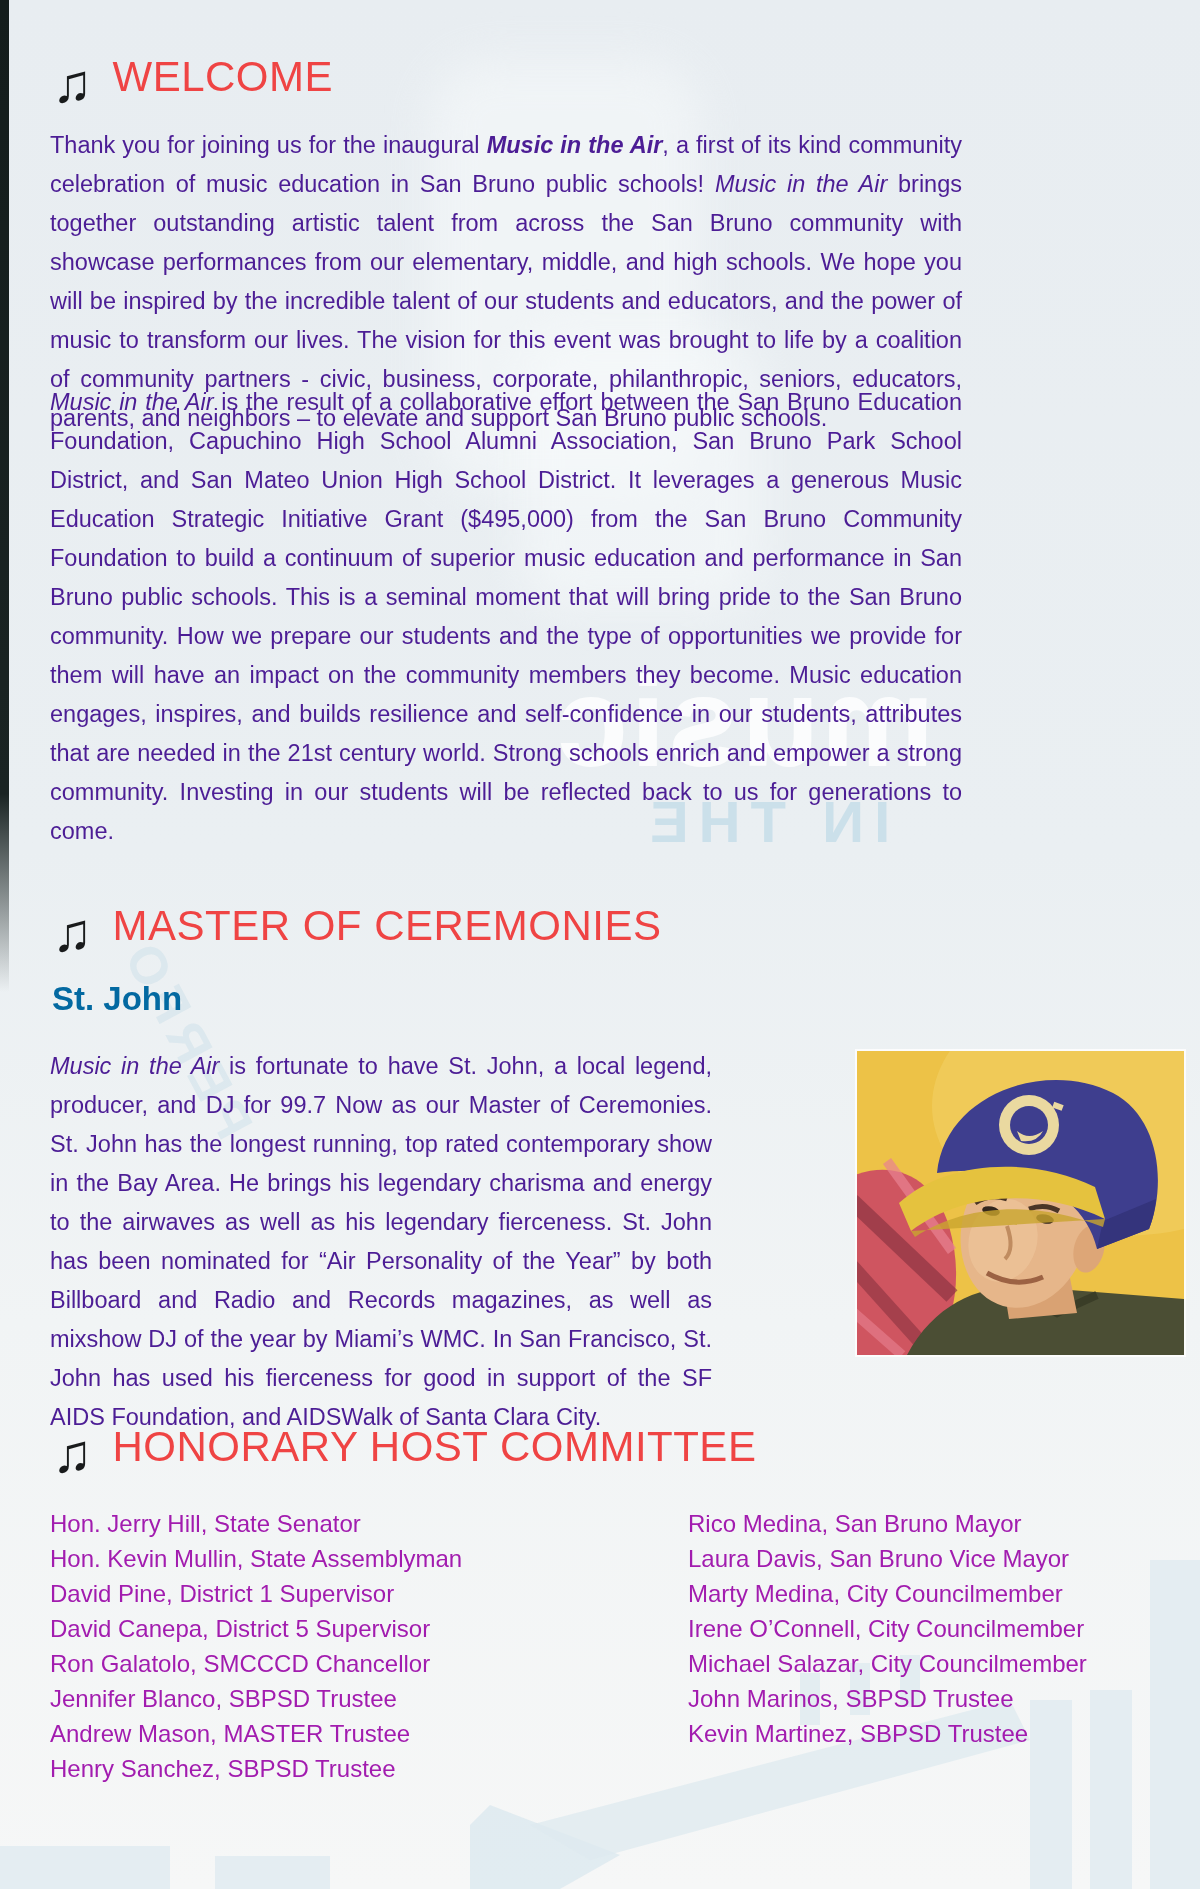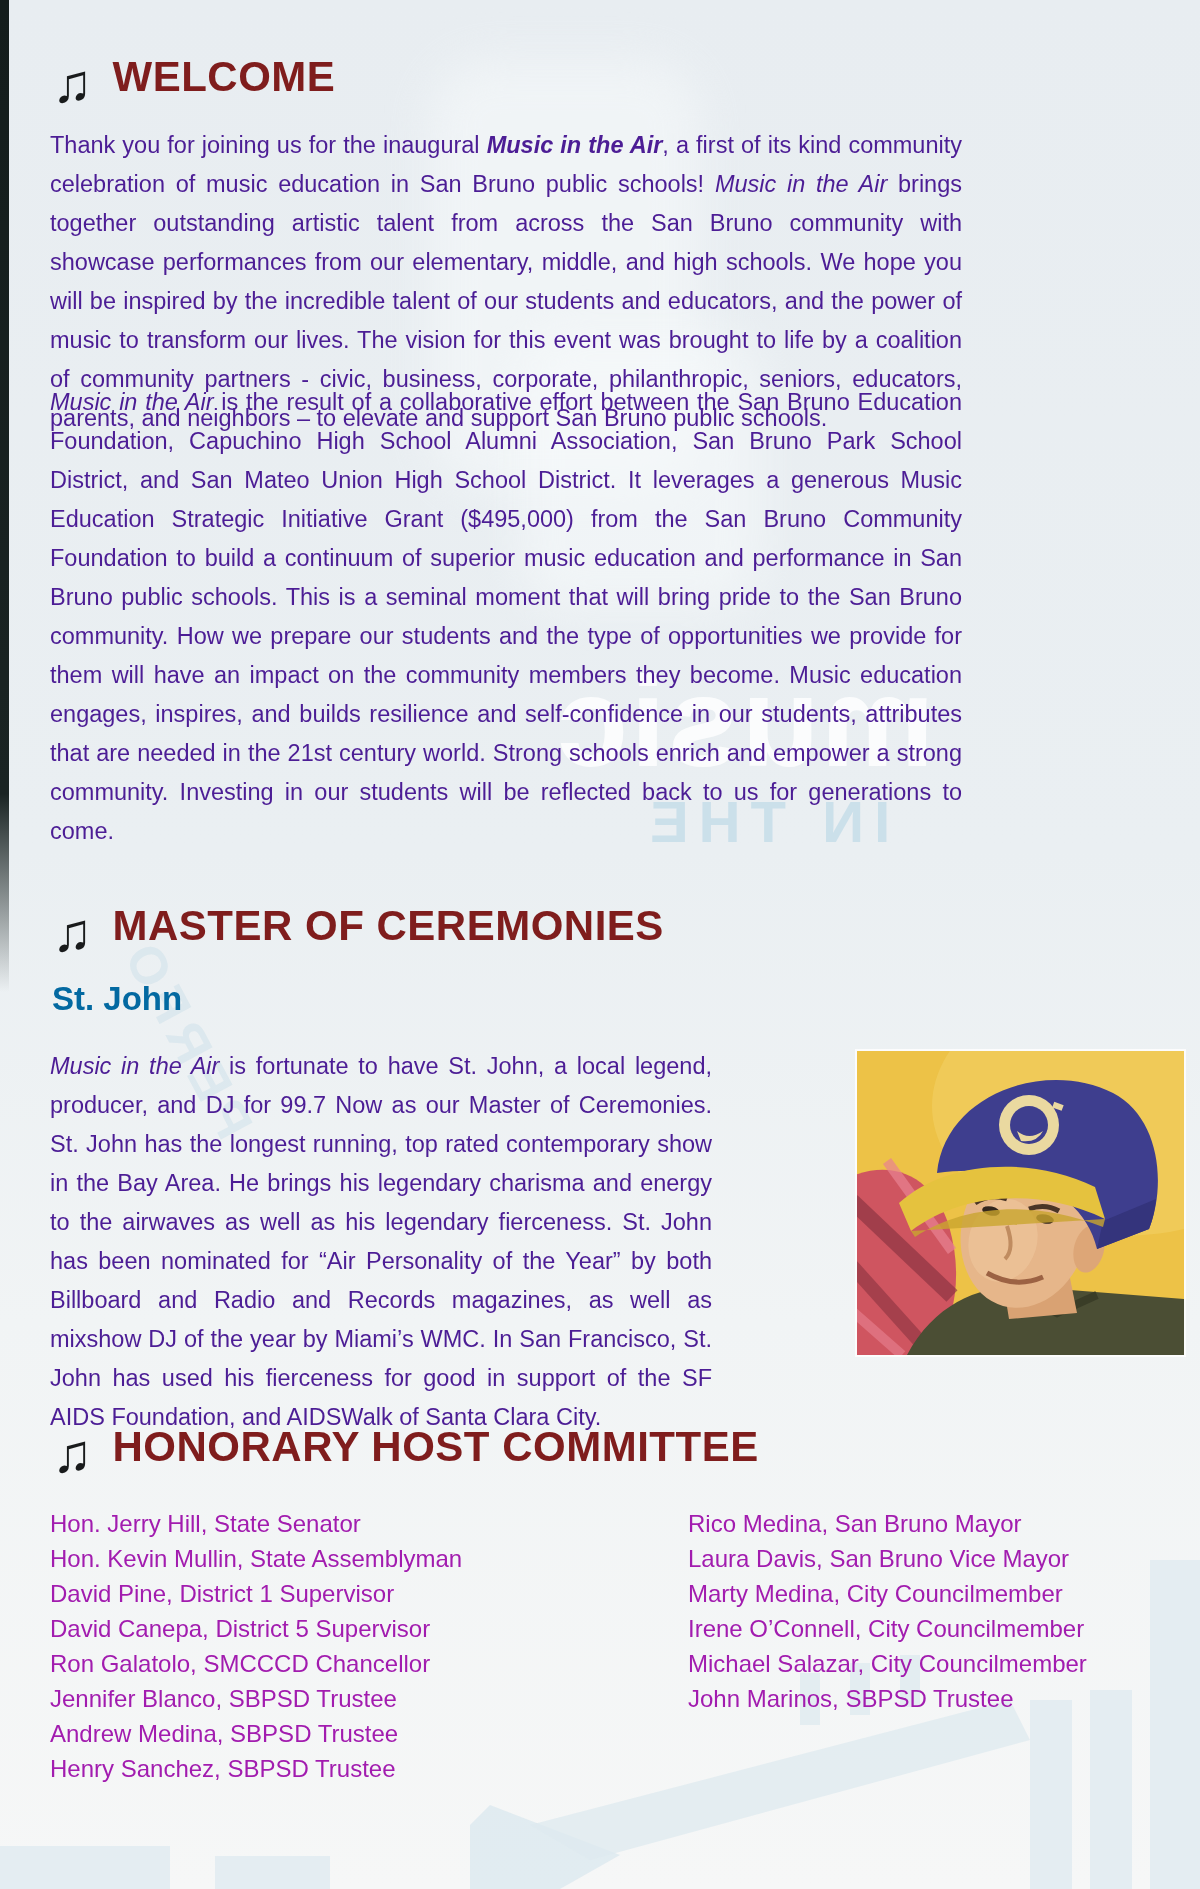--- a/index.html
+++ b/index.html
@@ -22,21 +22,21 @@
       transform:scaleX(-1);color:rgba(255,255,255,.8);}
   .wm-inthe{left:640px;top:788px;font-size:58px;letter-spacing:10px;
       transform:scaleX(-1);color:rgba(197,221,233,.85);}
   .wm-perform{left:265px;top:1120px;font-size:52px;letter-spacing:8px;
       color:rgba(203,224,234,.5);transform:rotate(62deg) scaleX(-1);transform-origin:left top;}
   .wm-bar{background:#e0ebf1;opacity:.85;}
 
   
   .heading{display:flex;align-items:flex-start;gap:20px;}
   .note-icon{font-size:54px;line-height:1;color:#191b1c;margin-top:2px;}
-  .heading-text{font-size:42px;font-weight:bold;color:#7f1d1d;letter-spacing:.5px;line-height:1.1;}
+  .heading-text{font-size:42px;font-weight:normal;color:#ef4444;letter-spacing:.5px;line-height:1.1;}
 
   .para{font-size:23.5px;line-height:39px;text-align:justify;color:#4c1d95;}
   .run-i{font-style:italic;}
   .run-bi{font-style:italic;font-weight:bold;}
 
   .mc-name{font-size:33px;font-weight:bold;color:#0369a1;}
 
   .committee-col{font-size:24px;line-height:35px;color:#a21caf;}
 
   .photo-frame{left:857px;top:1051px;width:327px;height:304px;background:#edc247;
@@ -134,24 +134,25 @@
   <span class="heading-text">HONORARY HOST COMMITTEE</span>
 </div>
 
 <div class="abs committee-col" style="left:50px;top:1506px;">
     <div class="committee-line">Hon. Jerry Hill, State Senator</div>
     <div class="committee-line">Hon. Kevin Mullin, State Assemblyman</div>
     <div class="committee-line">David Pine, District 1 Supervisor</div>
     <div class="committee-line">David Canepa, District 5 Supervisor</div>
     <div class="committee-line">Ron Galatolo, SMCCCD Chancellor</div>
     <div class="committee-line">Jennifer Blanco, SBPSD Trustee</div>
-    <div class="committee-line">Andrew Medina, SBPSD Trustee</div>
+    <div class="committee-line">Andrew Mason, MASTER Trustee</div>
     <div class="committee-line">Henry Sanchez, SBPSD Trustee</div>
   </div>
 
 <div class="abs committee-col" style="left:653px;top:1506px;margin-left:35px;">
     <div class="committee-line">Rico Medina, San Bruno Mayor</div>
     <div class="committee-line">Laura Davis, San Bruno Vice Mayor</div>
     <div class="committee-line">Marty Medina, City Councilmember</div>
     <div class="committee-line">Irene O’Connell, City Councilmember</div>
     <div class="committee-line">Michael Salazar, City Councilmember</div>
     <div class="committee-line">John Marinos, SBPSD Trustee</div>
+    <div class="committee-line">Kevin Martinez, SBPSD Trustee</div>
   </div>
 
 </body></html>

